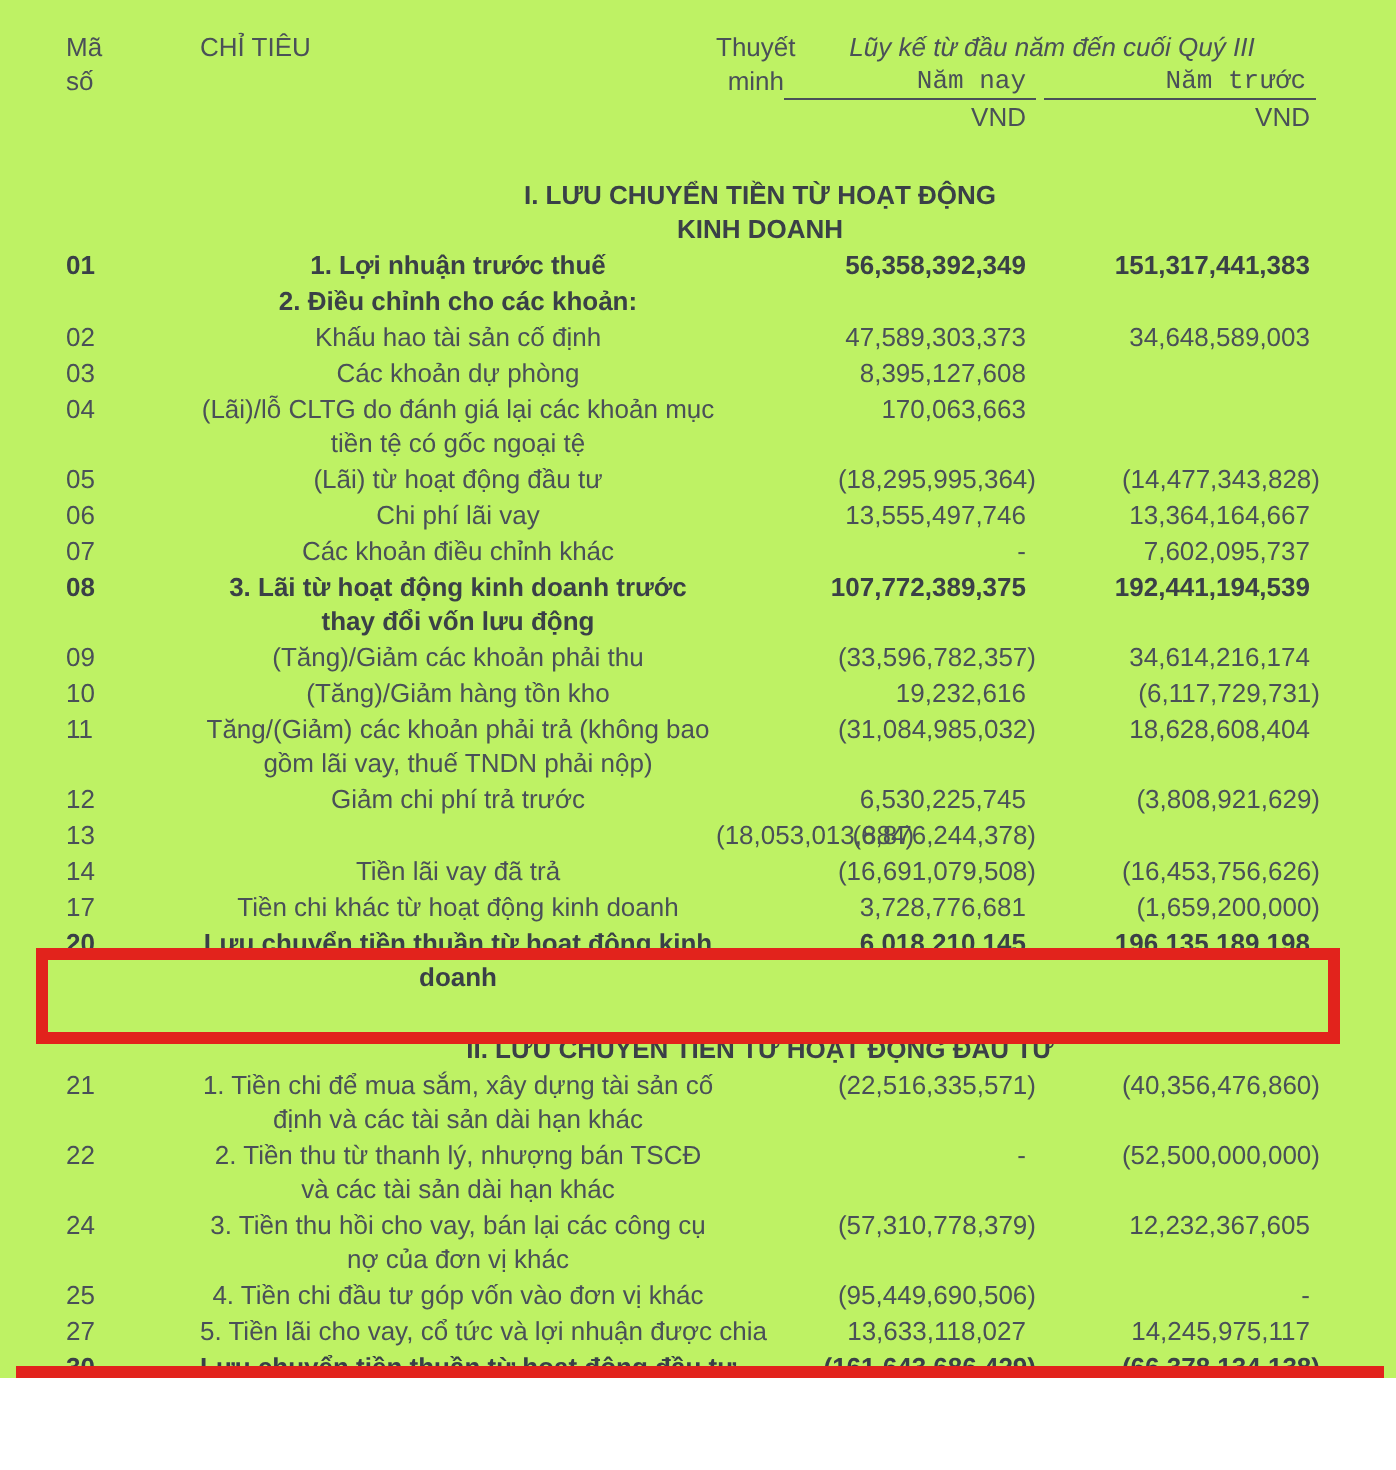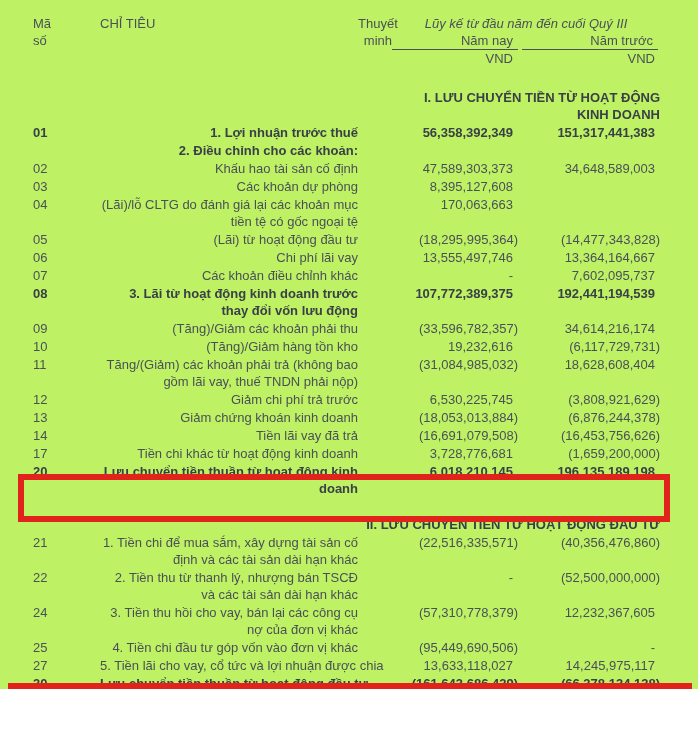--- a/index.html
+++ b/index.html
@@ -4,32 +4,32 @@
 <style>
   html,body{margin:0;padding:0;background:#fff;}
   .page{
     position:relative;width:698px;height:689px;box-sizing:border-box;
     padding:15px 38px 0 33px;background:#bef264;overflow:hidden;
     font-family:"Liberation Sans",sans-serif;font-size:13px;color:#4a5058;
   }
   .grid-row{display:grid;grid-template-columns:67px 258px 34px 126px 142px;line-height:17px;}
   .row{margin-bottom:1px;}
   .c-code{text-align:left;}
-  .c-item{text-align:right;}
+  .c-item{text-align:center;}
   .c-notes{text-align:right;}
   .c-num{text-align:right;white-space:nowrap;}
   .pad-paren{padding-right:5px;}
   .bold{font-weight:700;color:#3a4047;}
   .section .c-item div{white-space:nowrap;}
   .nowrap .c-item{white-space:nowrap;overflow:visible;}
   
   .hdr .hc{text-align:left;}
   .hdr .c-period{grid-column:4/6;text-align:center;font-style:italic;}
   .hdr .c-num{padding-right:5px;}
-  .u{border-bottom:1.5px solid #4a5058;}
+  .u{border-bottom:1.5px solid #4a5058;font-family:Liberation Mono, monospace;}
   .u-prev{margin-left:4px;margin-right:2px;}
   
   .redbox{position:absolute;border-style:solid;border-width:6px;pointer-events:none;background:transparent;}
   .box1{left:18px;top:474px;width:652px;height:48px;box-sizing:border-box;}
   .box2{left:8px;top:683px;width:684px;height:39px;box-sizing:border-box;}
 </style>
 </head>
 <body>
 
 <div class="page">
@@ -151,21 +151,20 @@
     </div>
       <div class="grid-row row">
       <div class="c-code">12</div>
       <div class="c-item">Giảm chi phí trả trước</div>
       <div class="c-notes"></div>
       <div class="c-num pad-paren">6,530,225,745</div>
       <div class="c-num">(3,808,921,629)</div>
     </div>
       <div class="grid-row row">
       <div class="c-code">13</div>
-      <div class="c-item">Giảm chứng khoán kinh doanh</div>
       <div class="c-notes"></div>
       <div class="c-num">(18,053,013,884)</div>
       <div class="c-num">(6,876,244,378)</div>
     </div>
       <div class="grid-row row">
       <div class="c-code">14</div>
       <div class="c-item">Tiền lãi vay đã trả</div>
       <div class="c-notes"></div>
       <div class="c-num">(16,691,079,508)</div>
       <div class="c-num">(16,453,756,626)</div>

